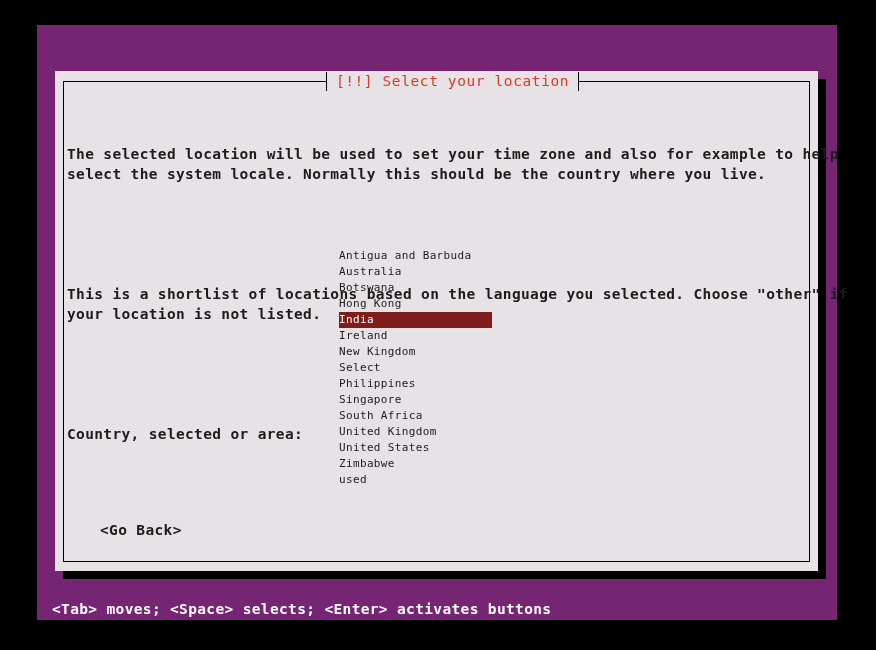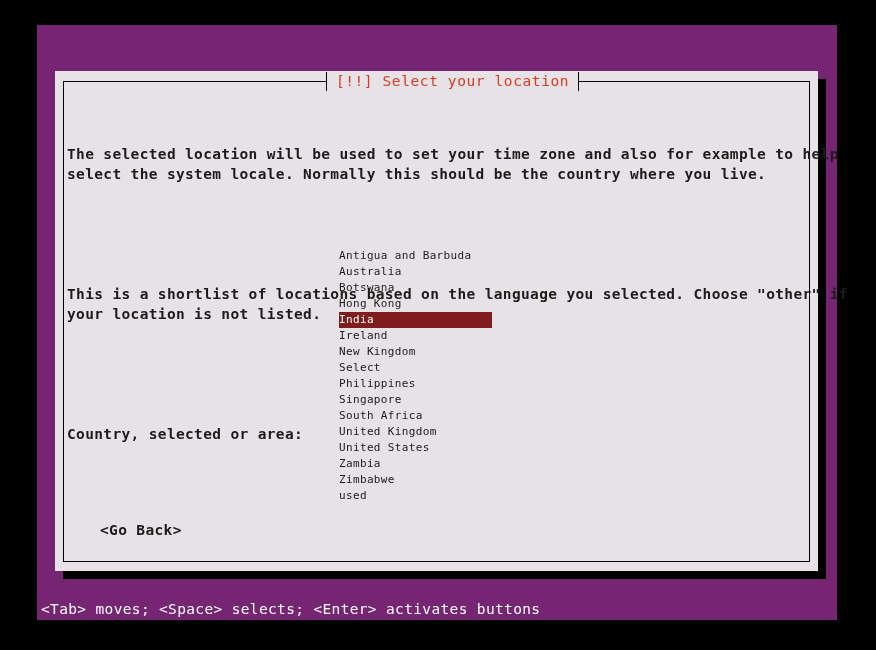--- a/index.html
+++ b/index.html
@@ -156,21 +156,22 @@
     font-size: 14.5px;
     line-height: 21px;
     letter-spacing: 0.35px;
     white-space: pre;
     padding-left: 0px;
     box-sizing: border-box;
   }
   #status-bar .status-text {
     display: inline-block;
     padding-left: 0px;
-    margin-left: 4px;
+    margin-left: 15px;
+    font-weight: bold;
   }
 </style>
 </head>
 <body>
 
 <div id="screen">
 
   <div id="terminal"></div>
 
   <div id="dialog-shadow"></div>
@@ -204,21 +205,20 @@
     <div class="country-row-wrap"><span class="country-row">Hong Kong</span></div>
     <div class="country-row-wrap"><span class="country-row selected">India</span></div>
     <div class="country-row-wrap"><span class="country-row">Ireland</span></div>
     <div class="country-row-wrap"><span class="country-row">New Kingdom</span></div>
     <div class="country-row-wrap"><span class="country-row">Select</span></div>
     <div class="country-row-wrap"><span class="country-row">Philippines</span></div>
     <div class="country-row-wrap"><span class="country-row">Singapore</span></div>
     <div class="country-row-wrap"><span class="country-row">South Africa</span></div>
     <div class="country-row-wrap"><span class="country-row">United Kingdom</span></div>
     <div class="country-row-wrap"><span class="country-row">United States</span></div>
-    <div class="country-row-wrap"><span class="country-row">Zambia</span></div>
     <div class="country-row-wrap"><span class="country-row">Zimbabwe</span></div>
     <div class="country-row-wrap"><span class="country-row">used</span></div>
   </div>
 
   <div id="go-back">&lt;Go Back&gt;</div>
 
   <div id="status-bar"><span class="status-text">&lt;Tab&gt; moves; &lt;Space&gt; selects; &lt;Enter&gt; activates buttons</span></div>
 
 </div>
 

